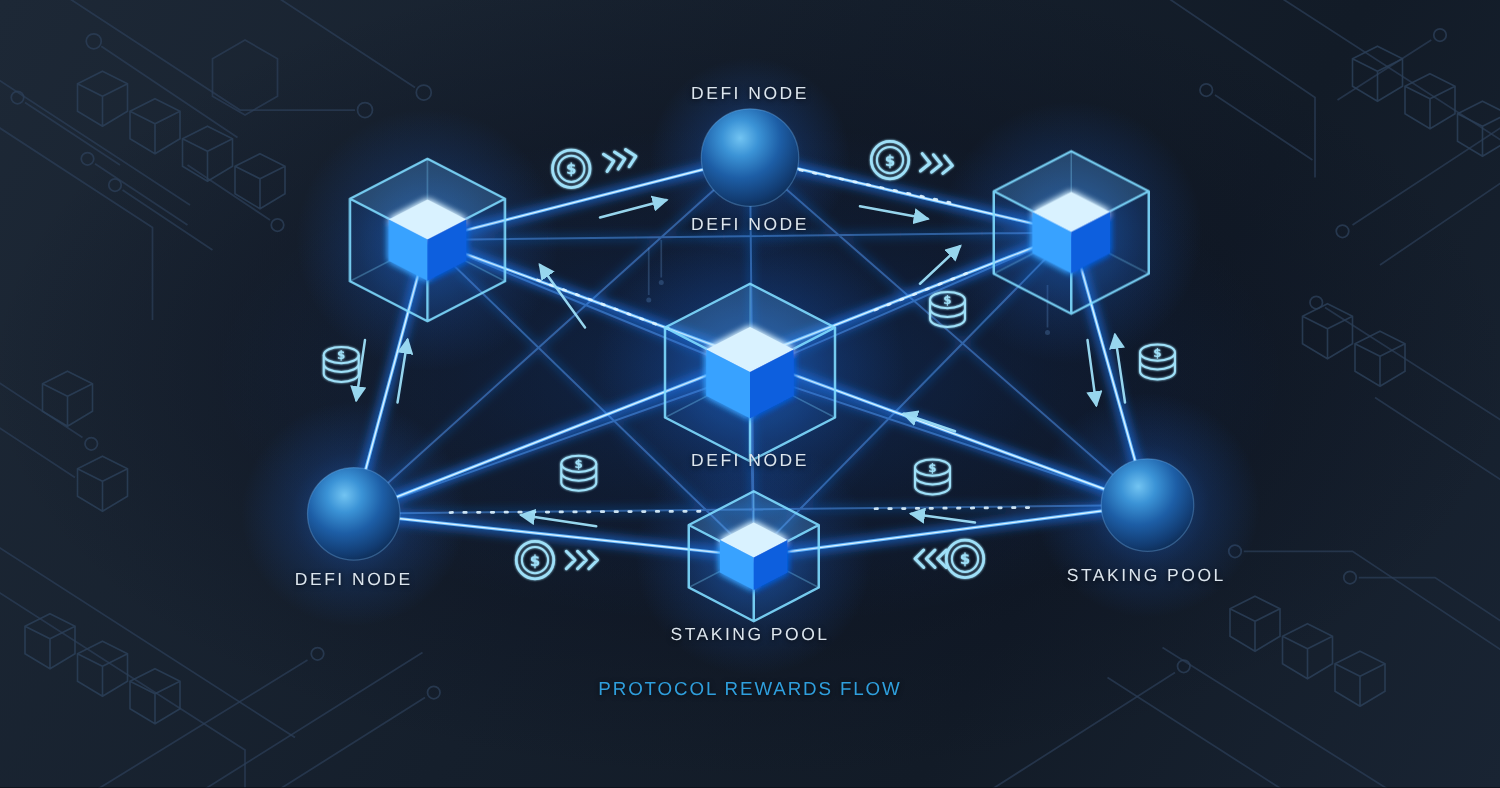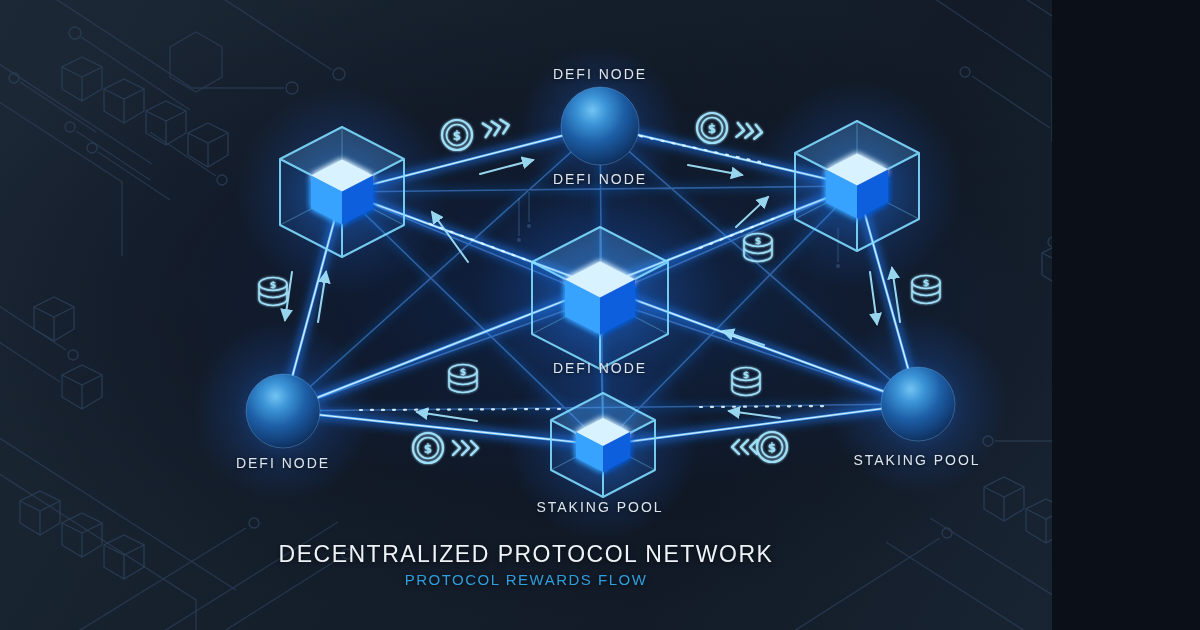--- a/index.html
+++ b/index.html
@@ -1,17 +1,17 @@
 <!DOCTYPE html>
 <html style="--background-dark: #0b1120; --background-edge: #1d2836; --circuit: #2c3f58; --beam-glow: #1e7dff; --cube-edge: #7fdbff; --accent-cyan: #9fe0f8; --label-text: #dde6ee; --title-text: #eef3f7; --subtitle-text: #2f9fdd;"><head>
 <meta charset="utf-8">
 <style>
   html,body { margin:0; padding:0; background:#0b1018; }
   .stage {
-    position:relative; width:1052px; height:630px; overflow:hidden;
+    position:relative; width:1200px; height:630px; overflow:hidden;
     font-family:"Liberation Sans", sans-serif;
     background:
       radial-gradient(ellipse 780px 420px at 50% 47%, var(--background-dark,#0b1120) 0%, rgba(11,17,32,0) 78%),
       linear-gradient(120deg, var(--background-edge,#1d2836) 0%, #151f2c 45%, #121b27 70%, #192433 100%);
   }
   svg { position:absolute; left:0; top:0; }
 
   
   .trace  { stroke:var(--circuit,#2c3f58); stroke-width:1.4; fill:none; opacity:.7; }
   .t2     { opacity:.9; }
@@ -314,17 +314,16 @@
 </svg>
 
 <div class="lbl" style="left:600px; top:74px">DEFI NODE</div>
 <div class="lbl" style="left:600px; top:179px">DEFI NODE</div>
 <div class="lbl" style="left:600px; top:368px">DEFI NODE</div>
 <div class="lbl" style="left:283px; top:463px">DEFI NODE</div>
 <div class="lbl" style="left:917px; top:460px">STAKING POOL</div>
 <div class="lbl" style="left:600px; top:507px">STAKING POOL</div>
 
 <div class="titleblock">
-  <div class="title">DECENTRALIZED PROTOCOL NETWORK</div>
   <div class="subtitle">PROTOCOL REWARDS FLOW</div>
 </div>
 
 </div>
 
 </body></html>

